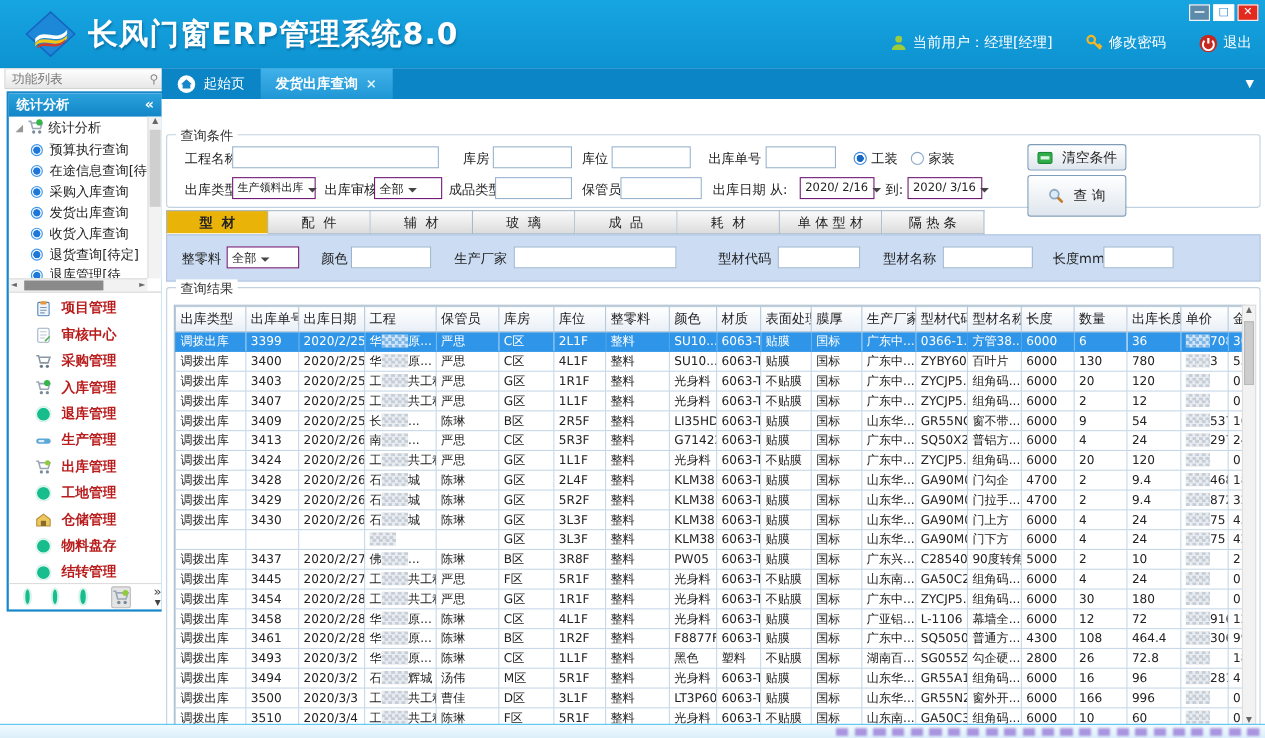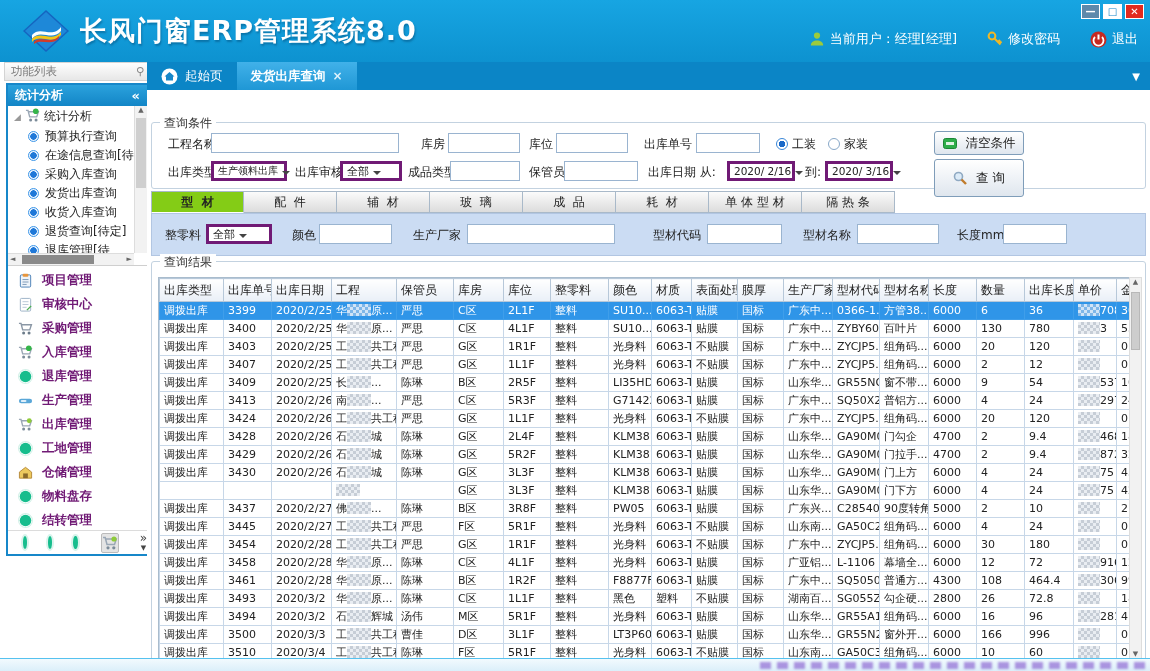--- a/index.html
+++ b/index.html
@@ -44,22 +44,22 @@
   .bullet { width:11px; height:11px; border-radius:50%; border:1.5px solid #3e97e8; flex:none;
             background:radial-gradient(circle at 50% 50%, #1f78d8 0 3px, #e8f3ff 3.5px); }
   #tree-vscroll { position:absolute; right:0; top:0; width:13px; bottom:12px; background:#f2f2f2;
                   border-left:1px solid #ddd; font-size:7px; color:#666; text-align:center; }
   #tree-vscroll .thumb { position:absolute; left:1px; right:1px; top:12px; height:70px; background:#cfcfcf; }
   #tree-hscroll { position:absolute; left:0; right:13px; bottom:0; height:12px; background:#f2f2f2;
                   border-top:1px solid #ddd; font-size:7px; color:#666; }
   #tree-hscroll .thumb { position:absolute; top:1px; bottom:1px; left:14px; width:72px; background:#8a8a8a; }
   #tree-hscroll .ar { position:absolute; top:1px; }
   #accordion { flex:1; overflow:hidden; padding-top:2px; }
-  .acc-item { height:24px; display:flex; align-items:center; gap:9px; padding-left:10px;
-              color:#701a75; font-weight:bold; font-size:12.5px; white-space:nowrap; cursor:default; }
+  .acc-item { height:24px; display:flex; align-items:center; gap:9px; padding-left:24px;
+              color:#b91c1c; font-weight:bold; font-size:12.5px; white-space:nowrap; cursor:default; }
   .acc-item .icn { width:15px; height:15px; flex:none; display:inline-flex; }
   .acc-item .icn svg { width:15px; height:15px; }
   #side-bottom { flex:none; height:24px; border-top:1px solid #dcdcdc; display:flex; align-items:center;
                  gap:21px; padding-left:15px; }
   .bdot { width:13px; height:13px; border-radius:50%; background:#17bd8d; box-shadow:0 0 0 2px #d9f3ec; }
   #bcart { width:28px; height:20px; background:#e4e4e4; border:1px solid #bbb; border-radius:2px;
            display:flex; align-items:center; justify-content:center; margin-left:2px; }
   #bmore { color:#444; font-size:12px; line-height:8px; text-align:center; }
 
   
@@ -74,36 +74,36 @@
   #content { position:absolute; left:0; top:28px; right:0; bottom:13px; background:#fff; }
 
   .gbox { position:absolute; border:1px solid #c3d2e0; border-radius:3px; background:#fff; }
   .glabel { position:absolute; top:-8px; left:8px; background:#fff; padding:0 4px; font-size:12px; color:#333; }
 
   #qbox { left:4px; top:32px; width:995px; height:67px; }
   .fld { position:absolute; white-space:nowrap; font-size:12px; }
   .lbl { color:#222; }
   .tin { background:#fff; border:1px solid #9ab4d0; height:20px; font-size:12px; padding:0 3px;
          font-family:inherit; }
-  .combo { background:#fff; border:3px solid #701a75; height:20px; display:inline-flex; align-items:center;
+  .combo { background:#fff; border:1px solid #701a75; height:20px; display:inline-flex; align-items:center;
            padding:0 4px; font-size:11px; gap:4px; }
   .combo .arr { width:0; height:0; border:4px solid transparent; border-top-color:#444; margin-top:7px; }
   .radio { display:inline-block; width:12px; height:12px; border-radius:50%; border:1px solid #88a8c8;
            background:#fff; vertical-align:-2px; margin-right:4px; }
   .radio.on { border-color:#3a87d8; background:radial-gradient(circle,#1868c8 0 3px,#fff 3.5px); }
   .btn { border:1px solid #7f9db9; background:linear-gradient(#ffffff,#dfe6ee); border-radius:3px;
          display:flex; align-items:center; justify-content:center; gap:9px; font-size:12.5px;
          cursor:default; }
 
   #mtabs { position:absolute; left:4px; top:101px; height:22px; display:flex; }
   .mtab { height:22px; border:1px solid #a9b9c9; border-left-width:0; background:linear-gradient(#fbfbfb,#dcdcdc);
           display:flex; align-items:center; justify-content:center; font-size:12px; padding:0 6px;
           min-width:93px; white-space:pre; cursor:default; }
   .mtab:first-child { border-left-width:1px; }
-  .mtab.active { background:#84cc16; border-bottom-color:#fff; font-weight:bold; }
+  .mtab.active { background:#eab308; border-bottom-color:#fff; font-weight:bold; }
 
   #subfilter { position:absolute; left:4px; top:123px; width:995px; height:43px; background:#cbdcf3;
                border:1px solid #b2c6e2; }
 
   #rbox { left:4px; top:171px; width:995px; height:422px; }
   #tablewrap { position:absolute; left:6px; top:15px; width:975px; height:383px; overflow:hidden;
                border:1px solid #a9bccd; background:#fff; }
   table { border-collapse:collapse; table-layout:fixed; width:980px; }
   th { border:1px solid #b7c8d9; background:linear-gradient(#ffffff,#e9eff7); font-weight:normal;
        font-size:12px; text-align:left; padding:3px 3px 2px 4px; white-space:nowrap; overflow:hidden; }

